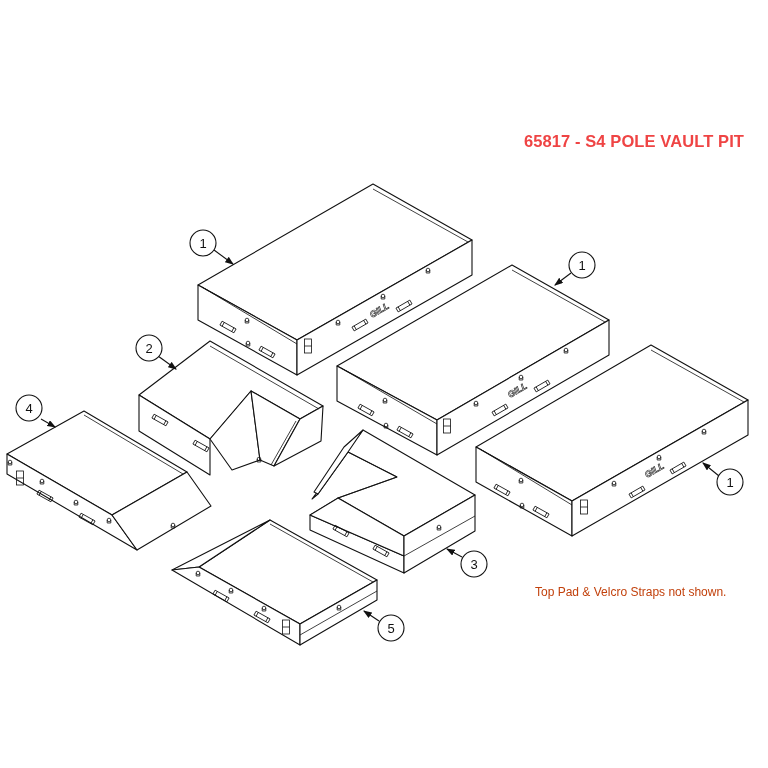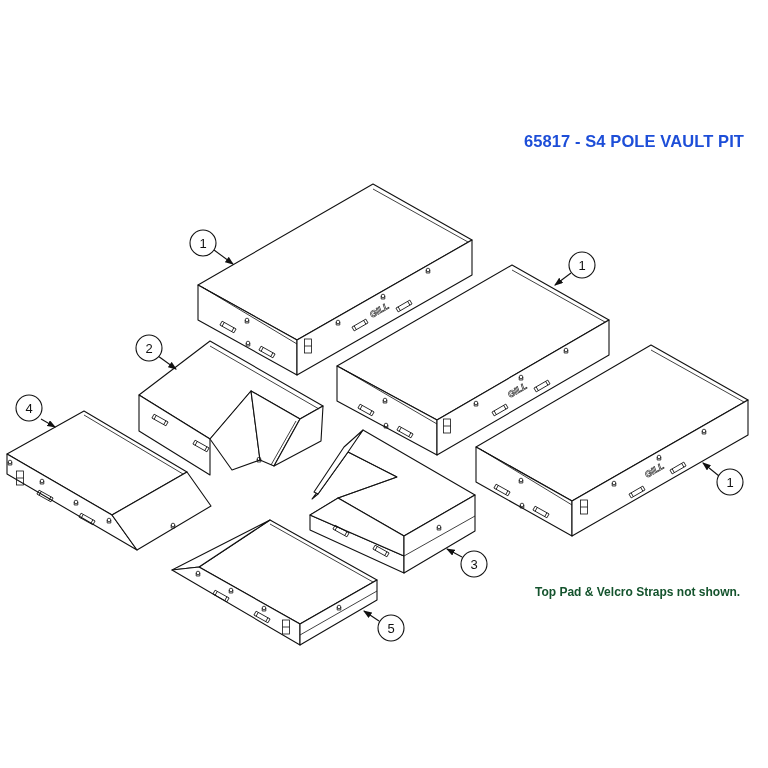--- a/index.html
+++ b/index.html
@@ -1,18 +1,18 @@
 <!DOCTYPE html>
 <html><head>
 <meta charset="utf-8">
 <style>
   html, body { margin: 0; padding: 0; background: #ffffff; }
   body { width: 768px; height: 768px; position: relative; overflow: hidden; font-family: "Liberation Sans", sans-serif; }
-  .title { position: absolute; right: 24px; top: 131px; text-align: right; font-weight: bold; font-size: 16.5px; line-height: 20px; color: #1d4ed8; letter-spacing: 0.1px; }
-  .note { position: absolute; left: 535px; top: 585px; font-size: 12px; color: #14532d; font-weight: bold; }
+  .title { position: absolute; right: 24px; top: 131px; text-align: right; font-weight: bold; font-size: 16.5px; line-height: 20px; color: #ef4444; letter-spacing: 0.1px; }
+  .note { position: absolute; left: 535px; top: 585px; font-size: 12px; color: #c2410c; }
   svg.drawing { position: absolute; left: 0; top: 0; }
   .ln { stroke: #111; stroke-width: 1.1; fill: none; stroke-linejoin: round; }
   .face { fill: #fff; stroke: #111; stroke-width: 1.1; stroke-linejoin: round; }
   .thin { stroke: #111; stroke-width: 0.8; fill: none; }
   .callout-circle { fill: #fff; stroke: #111; stroke-width: 1.1; }
   .callout-text { font-family: "Liberation Sans", sans-serif; font-size: 13px; fill: #111; text-anchor: middle; dominant-baseline: central; }
   .logo-text { font-family: "Liberation Sans", sans-serif; font-size: 9px; font-weight: bold; font-style: italic; fill: #fff; stroke: #111; stroke-width: 0.6; }
 </style>
 </head>
 <body>

